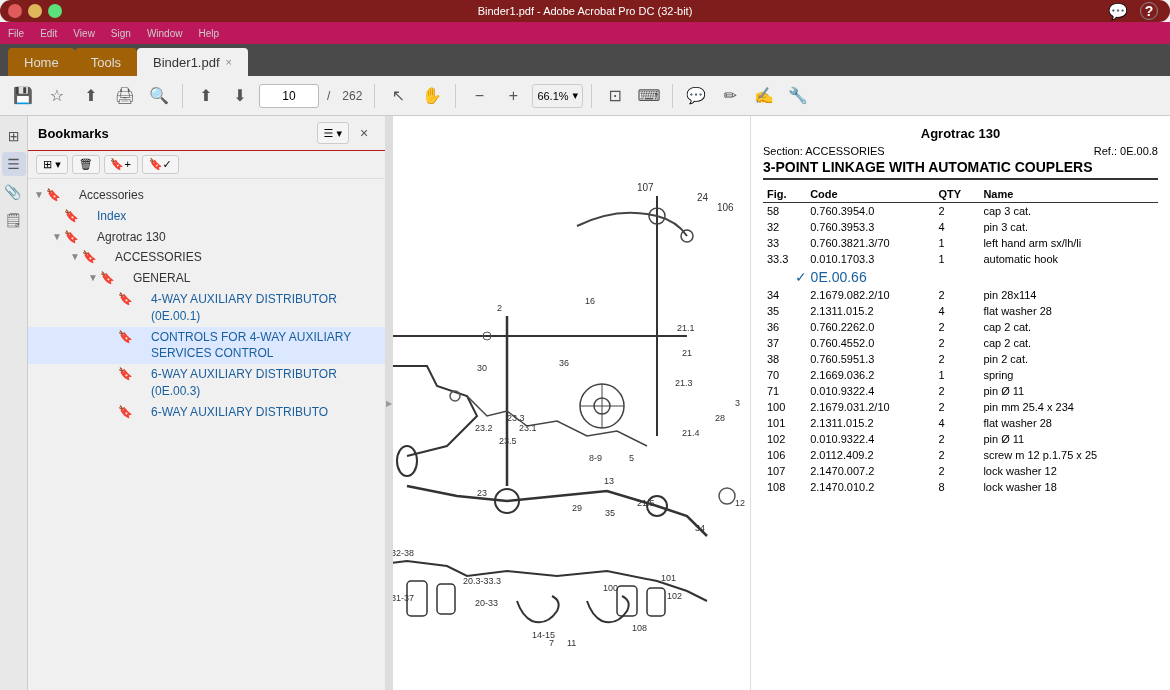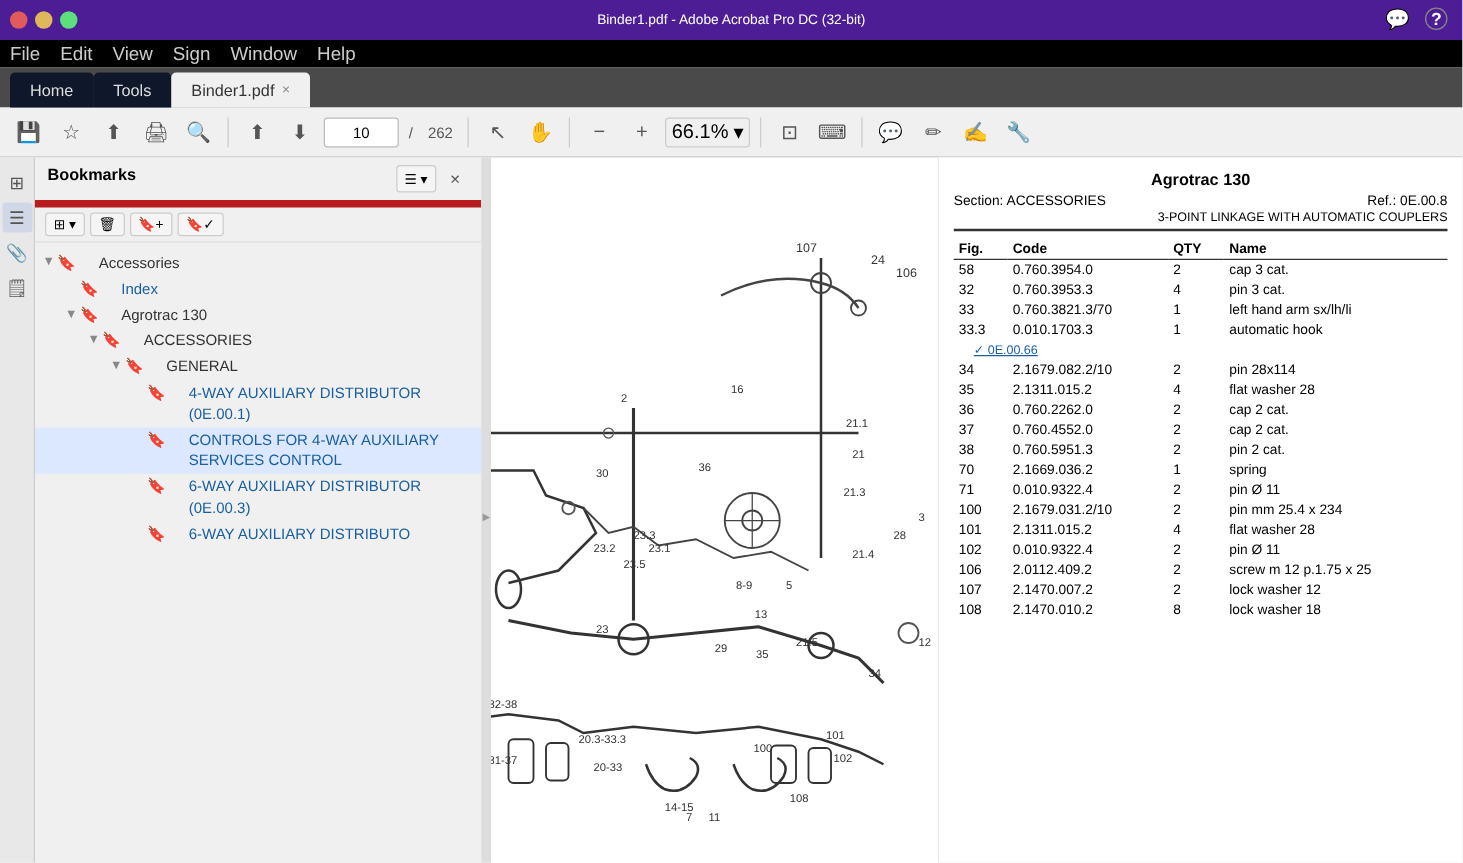--- a/index.html
+++ b/index.html
@@ -1,43 +1,44 @@
 <!DOCTYPE html>
 <html><head>
   <meta charset="utf-8">
   <style>
     * { margin: 0; padding: 0; box-sizing: border-box; }
     body { width: 1170px; height: 690px; overflow: hidden; font-family: Arial, sans-serif; font-size: 12px; background: #f0f0f0; }
 
     
     #titlebar {
-      background: #4c1d95;
+      background: #7f1d1d;
       color: white;
-      height: 32px;
+      height: 22px;
       display: flex;
       align-items: center;
       padding: 0 8px;
       font-size: 11px;
+      border-radius: 11px;
     }
     #titlebar .title { flex: 1; text-align: center; }
     #titlebar .menu-buttons { display: flex; gap: 6px; }
     #titlebar .win-btn { width: 14px; height: 14px; border-radius: 50%; border: none; cursor: pointer; }
     #titlebar .win-btn.close { background: #e05c5c; }
     #titlebar .win-btn.min { background: #e0b85c; }
     #titlebar .win-btn.max { background: #5ce07c; }
 
     
     #menubar {
-      background: #000000;
+      background: #be185d;
       color: #ccc;
       height: 22px;
       display: flex;
       align-items: center;
       padding: 0 8px;
-      font-size: 15px;
+      font-size: 10px;
       gap: 16px;
     }
     #menubar span { cursor: pointer; }
 
     
     #tabbar {
       background: #4a4a4a;
       height: 32px;
       display: flex;
       align-items: flex-end;
@@ -52,21 +53,21 @@
       cursor: pointer;
       border-top-left-radius: 4px;
       border-top-right-radius: 4px;
       gap: 6px;
     }
     .tab.active {
       background: #f0f0f0;
       color: #333;
     }
     .tab.inactive {
-      background: #0f172a;
+      background: #a16207;
       color: #ddd;
     }
     .tab-close {
       font-size: 11px;
       color: #888;
       cursor: pointer;
     }
     .tab-spacer { flex: 1; }
 
     
@@ -130,23 +131,24 @@
 
     
     #bookmarks-panel {
       flex: 1;
       display: flex;
       flex-direction: column;
       overflow: hidden;
     }
     #bookmarks-header {
       display: flex;
+      align-items: center;
       justify-content: space-between;
       padding: 6px 10px;
-      border-bottom: 6px solid #b91c1c;
+      border-bottom: 1px solid #b91c1c;
       font-weight: bold;
       font-size: 13px;
     }
     #bookmarks-header .bh-icons { display: flex; gap: 4px; }
 
     #bookmarks-toolbar {
       display: flex;
       align-items: center;
       padding: 4px 8px;
       border-bottom: 1px solid #ddd;
@@ -229,26 +231,25 @@
       font-size: 13px;
       margin-bottom: 4px;
     }
     .parts-section {
       display: flex;
       justify-content: space-between;
       font-size: 11px;
       margin-bottom: 2px;
     }
     .parts-title {
-      font-size: 10px;
-      font-weight: normal;
+      font-size: 14px;
+      font-weight: bold;
       border-bottom: 2px solid #333;
       padding-bottom: 3px;
       margin-bottom: 6px;
-      text-align: right;
     }
     .parts-table {
       width: 100%;
       border-collapse: collapse;
       font-size: 11px;
     }
     .parts-table th {
       text-align: left;
       padding: 2px 4px;
       font-weight: bold;
@@ -327,21 +328,21 @@
   <button class="toolbar-btn" title="Next Page">⬇</button>
   <input class="toolbar-input" value="10" style="">
   <span class="page-total">/</span>
   <span class="page-total">262</span>
   <div class="toolbar-sep"></div>
   <button class="toolbar-btn" title="Select">↖</button>
   <button class="toolbar-btn" title="Hand Tool">✋</button>
   <div class="toolbar-sep"></div>
   <button class="toolbar-btn" title="Zoom Out">−</button>
   <button class="toolbar-btn" title="Zoom In">+</button>
-  <div style="display:flex;align-items:center;border:1px solid #ccc;border-radius:3px;padding:0 4px;height:24px;font-size:16px;cursor:pointer;">
+  <div style="display:flex;align-items:center;border:1px solid #ccc;border-radius:3px;padding:0 4px;height:24px;font-size:11px;cursor:pointer;">
     <span>66.1%</span>
     <span style="margin-left:4px;">▾</span>
   </div>
   <div class="toolbar-sep"></div>
   <button class="toolbar-btn" title="Fit Page">⊡</button>
   <button class="toolbar-btn" title="Keyboard">⌨</button>
   <div class="toolbar-sep"></div>
   <button class="toolbar-btn" title="Comment">💬</button>
   <button class="toolbar-btn" title="Ink">✏</button>
   <button class="toolbar-btn" title="Sign">✍</button>
@@ -598,21 +599,21 @@
             <td>1</td>
             <td>left hand arm sx/lh/li</td>
           </tr>
           <tr>
             <td>33.3</td>
             <td>0.010.1703.3</td>
             <td>1</td>
             <td>automatic hook</td>
           </tr>
           <tr>
-            <td colspan="4" style="padding-left: 16px;"><span style="color: rgb(26, 95, 160); text-decoration: underline; cursor: pointer; font-size: 10px;">✓ 0E.00.66</span></td>
+            <td colspan="4" style="padding-left: 16px;"><span style="color: rgb(26, 95, 160); cursor: pointer; font-size: 14px; margin-left: 16px;">✓ 0E.00.66</span></td>
           </tr>
           <tr>
             <td>34</td>
             <td>2.1679.082.2/10</td>
             <td>2</td>
             <td>pin 28x114</td>
           </tr>
           <tr>
             <td>35</td>
             <td>2.1311.015.2</td>

